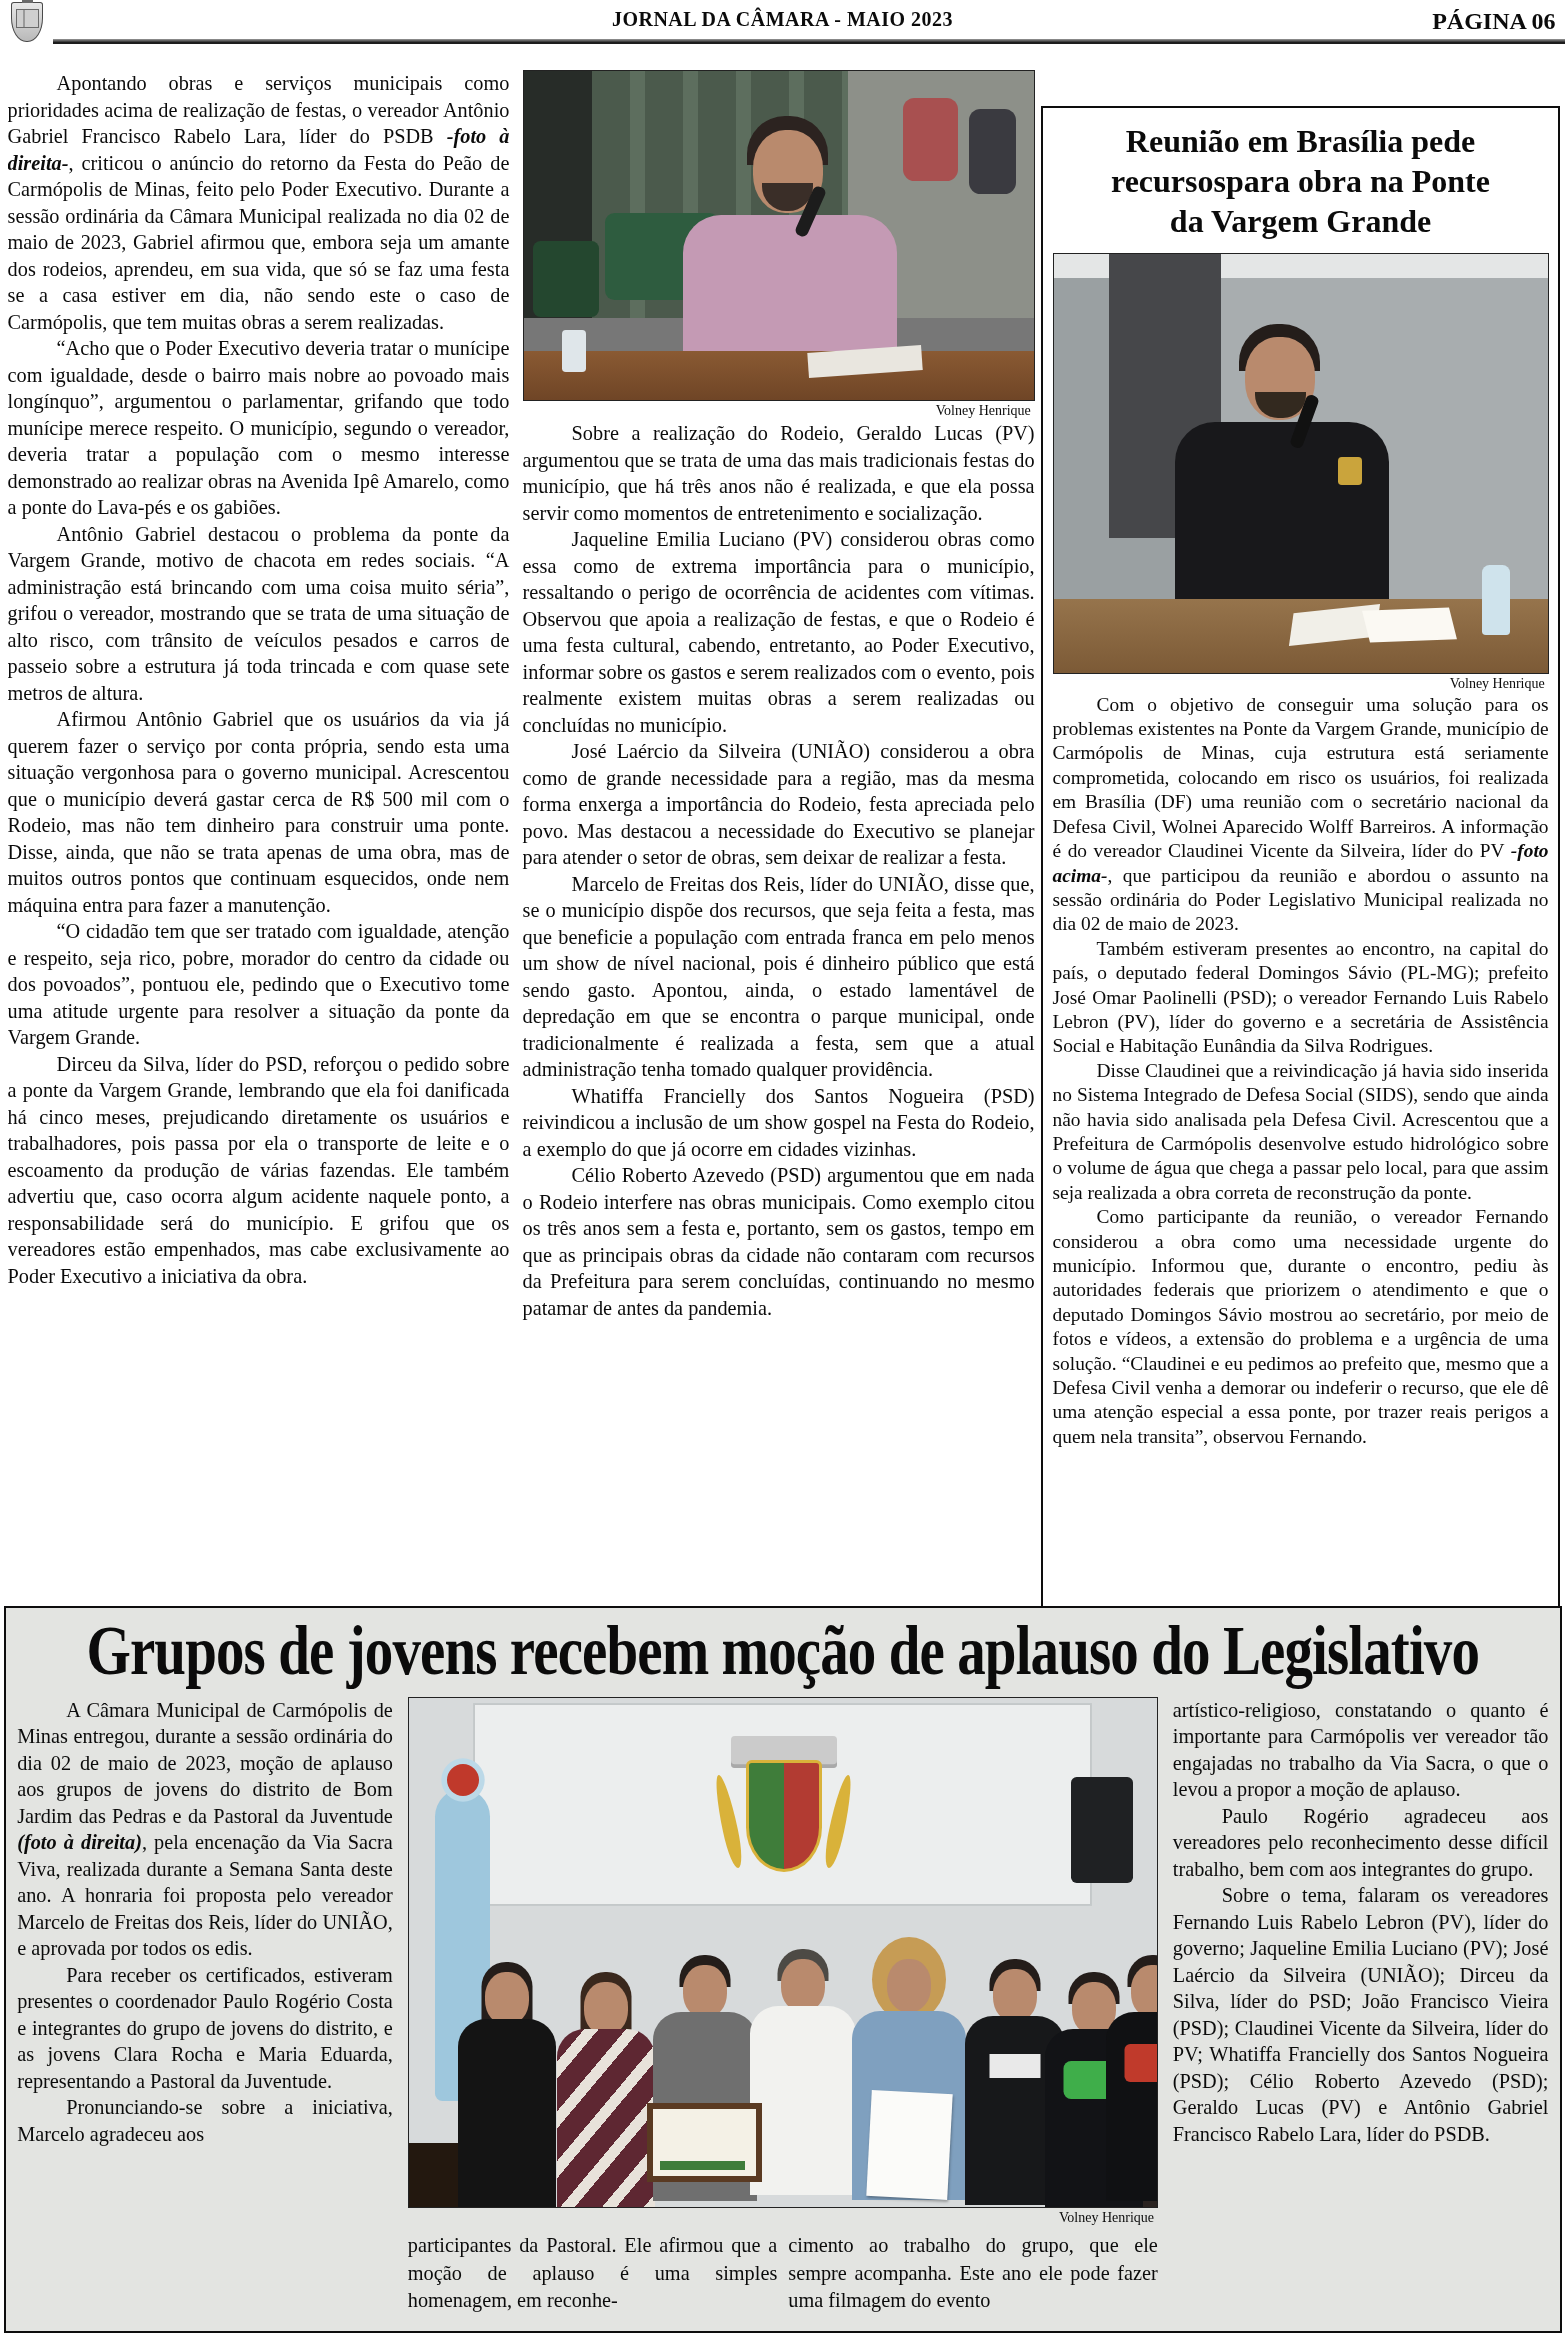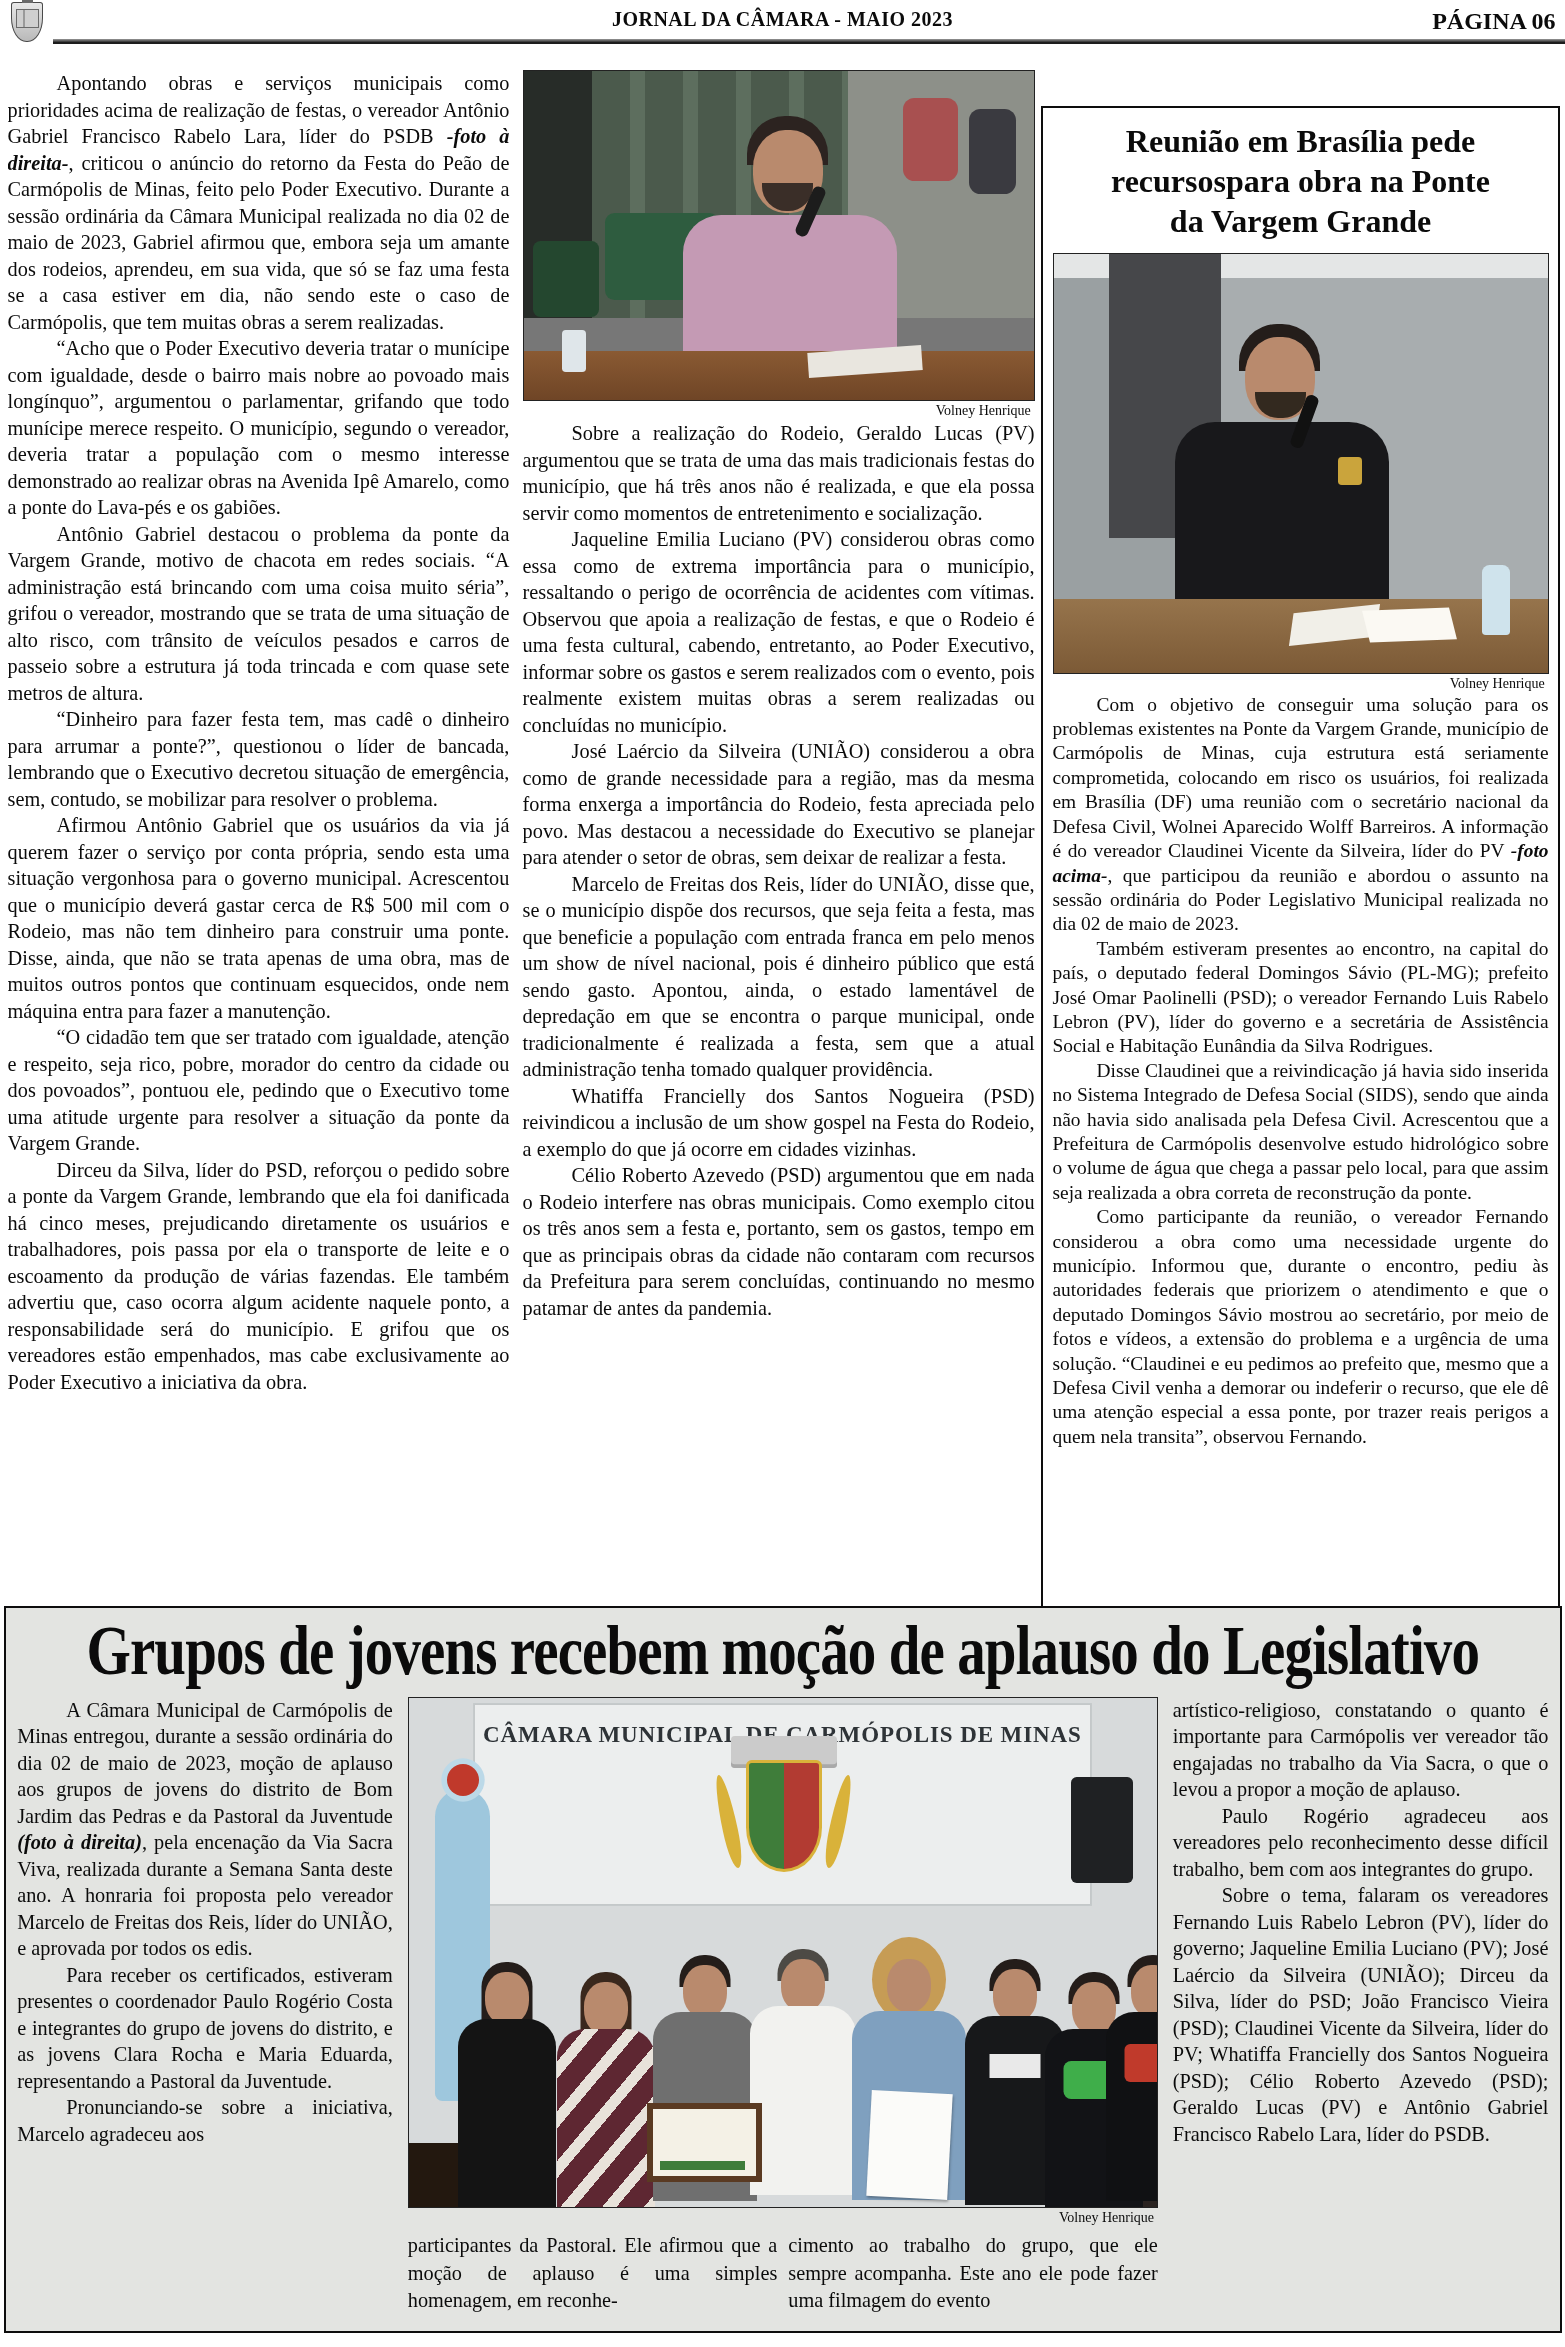--- a/index.html
+++ b/index.html
@@ -136,21 +136,20 @@
     <div class="pageno">PÁGINA 06</div>
     <div class="rule"></div>
   </div>
 
   <div class="article1">
     <div class="a1-cols">
       <div class="a1-col1">
           <p><span>Apontando obras e serviços municipais como prioridades acima de realização de festas, o vereador Antônio Gabriel Francisco Rabelo Lara, líder do PSDB </span><span class="bi">-foto à direita-</span><span>, criticou o anúncio do retorno da Festa do Peão de Carmópolis de Minas, feito pelo Poder Executivo. Durante a sessão ordinária da Câmara Municipal realizada no dia 02 de maio de 2023, Gabriel afirmou que, embora seja um amante dos rodeios, aprendeu, em sua vida, que só se faz uma festa se a casa estiver em dia, não sendo este o caso de Carmópolis, que tem muitas obras a serem realizadas.</span></p>
           <p><span>“Acho que o Poder Executivo deveria tratar o munícipe com igualdade, desde o bairro mais nobre ao povoado mais longínquo”, argumentou o parlamentar, grifando que todo munícipe merece respeito. O município, segundo o vereador, deveria tratar a população com o mesmo interesse demonstrado ao realizar obras na Avenida Ipê Amarelo, como a ponte do Lava-pés e os gabiões.</span></p>
           <p><span>Antônio Gabriel destacou o problema da ponte da Vargem Grande, motivo de chacota em redes sociais. “A administração está brincando com uma coisa muito séria”, grifou o vereador, mostrando que se trata de uma situação de alto risco, com trânsito de veículos pesados e carros de passeio sobre a estrutura já toda trincada e com quase sete metros de altura.</span></p>
-          <p><span>“Dinheiro para fazer festa tem, mas cadê o dinheiro para arrumar a ponte?”, questionou o líder de bancada, lembrando que o Executivo decretou situação de emergência, sem, contudo, se mobilizar para resolver o problema.</span></p>
           <p><span>Afirmou Antônio Gabriel que os usuários da via já querem fazer o serviço por conta própria, sendo esta uma situação vergonhosa para o governo municipal. Acrescentou que o município deverá gastar cerca de R$ 500 mil com o Rodeio, mas não tem dinheiro para construir uma ponte. Disse, ainda, que não se trata apenas de uma obra, mas de muitos outros pontos que continuam esquecidos, onde nem máquina entra para fazer a manutenção.</span></p>
           <p><span>“O cidadão tem que ser tratado com igualdade, atenção e respeito, seja rico, pobre, morador do centro da cidade ou dos povoados”, pontuou ele, pedindo que o Executivo tome uma atitude urgente para resolver a situação da ponte da Vargem Grande.</span></p>
           <p><span>Dirceu da Silva, líder do PSD, reforçou o pedido sobre a ponte da Vargem Grande, lembrando que ela foi danificada há cinco meses, prejudicando diretamente os usuários e trabalhadores, pois passa por ela o transporte de leite e o escoamento da produção de várias fazendas. Ele também advertiu que, caso ocorra algum acidente naquele ponto, a responsabilidade será do município. E grifou que os vereadores estão empenhados, mas cabe exclusivamente ao Poder Executivo a iniciativa da obra.</span></p>
         </div>
       <div class="a1-col2">
         <div class="photo ph1">
           <div class="band-l"></div>
             <div class="panel"></div>
             <div class="aud"></div>
           <div class="aud-a"></div>
@@ -213,21 +212,20 @@
     <div class="h3line"><span class="squash">Grupos de jovens recebem moção de aplauso do Legislativo</span></div>
     <div class="a3-row">
       <div class="a3-left">
           <p><span>A Câmara Municipal de Carmópolis de Minas entregou, durante a sessão ordinária do dia 02 de maio de 2023, moção de aplauso aos grupos de jovens do distrito de Bom Jardim das Pedras e da Pastoral da Juventude </span><span class="bi">(foto à direita)</span><span>, pela encenação da Via Sacra Viva, realizada durante a Semana Santa deste ano. A honraria foi proposta pelo vereador Marcelo de Freitas dos Reis, líder do UNIÃO, e aprovada por todos os edis.</span></p>
           <p><span>Para receber os certificados, estiveram presentes o coordenador Paulo Rogério Costa e integrantes do grupo de jovens do distrito, e as jovens Clara Rocha e Maria Eduarda, representando a Pastoral da Juventude.</span></p>
           <p><span>Pronunciando-se sobre a iniciativa, Marcelo agradeceu aos</span></p>
         </div>
       <div class="a3-center">
         <div class="photo ph3">
           <div class="panel"></div>
-          <div class="banner">CÂMARA MUNICIPAL DE CARMÓPOLIS DE MINAS</div>
           <div class="castle"></div>
             <div class="wheat-l"></div>
             <div class="wheat-r"></div>
           <div class="shield"></div>
           <div class="ribbon"></div>
             <div class="ribbon-top"></div>
           <div class="speaker"></div>
             <div class="chair-r"></div>
             <div class="chair-l"></div>
           <div class="fig" style="left:49px;top:274px;width:98px;height:237px">

